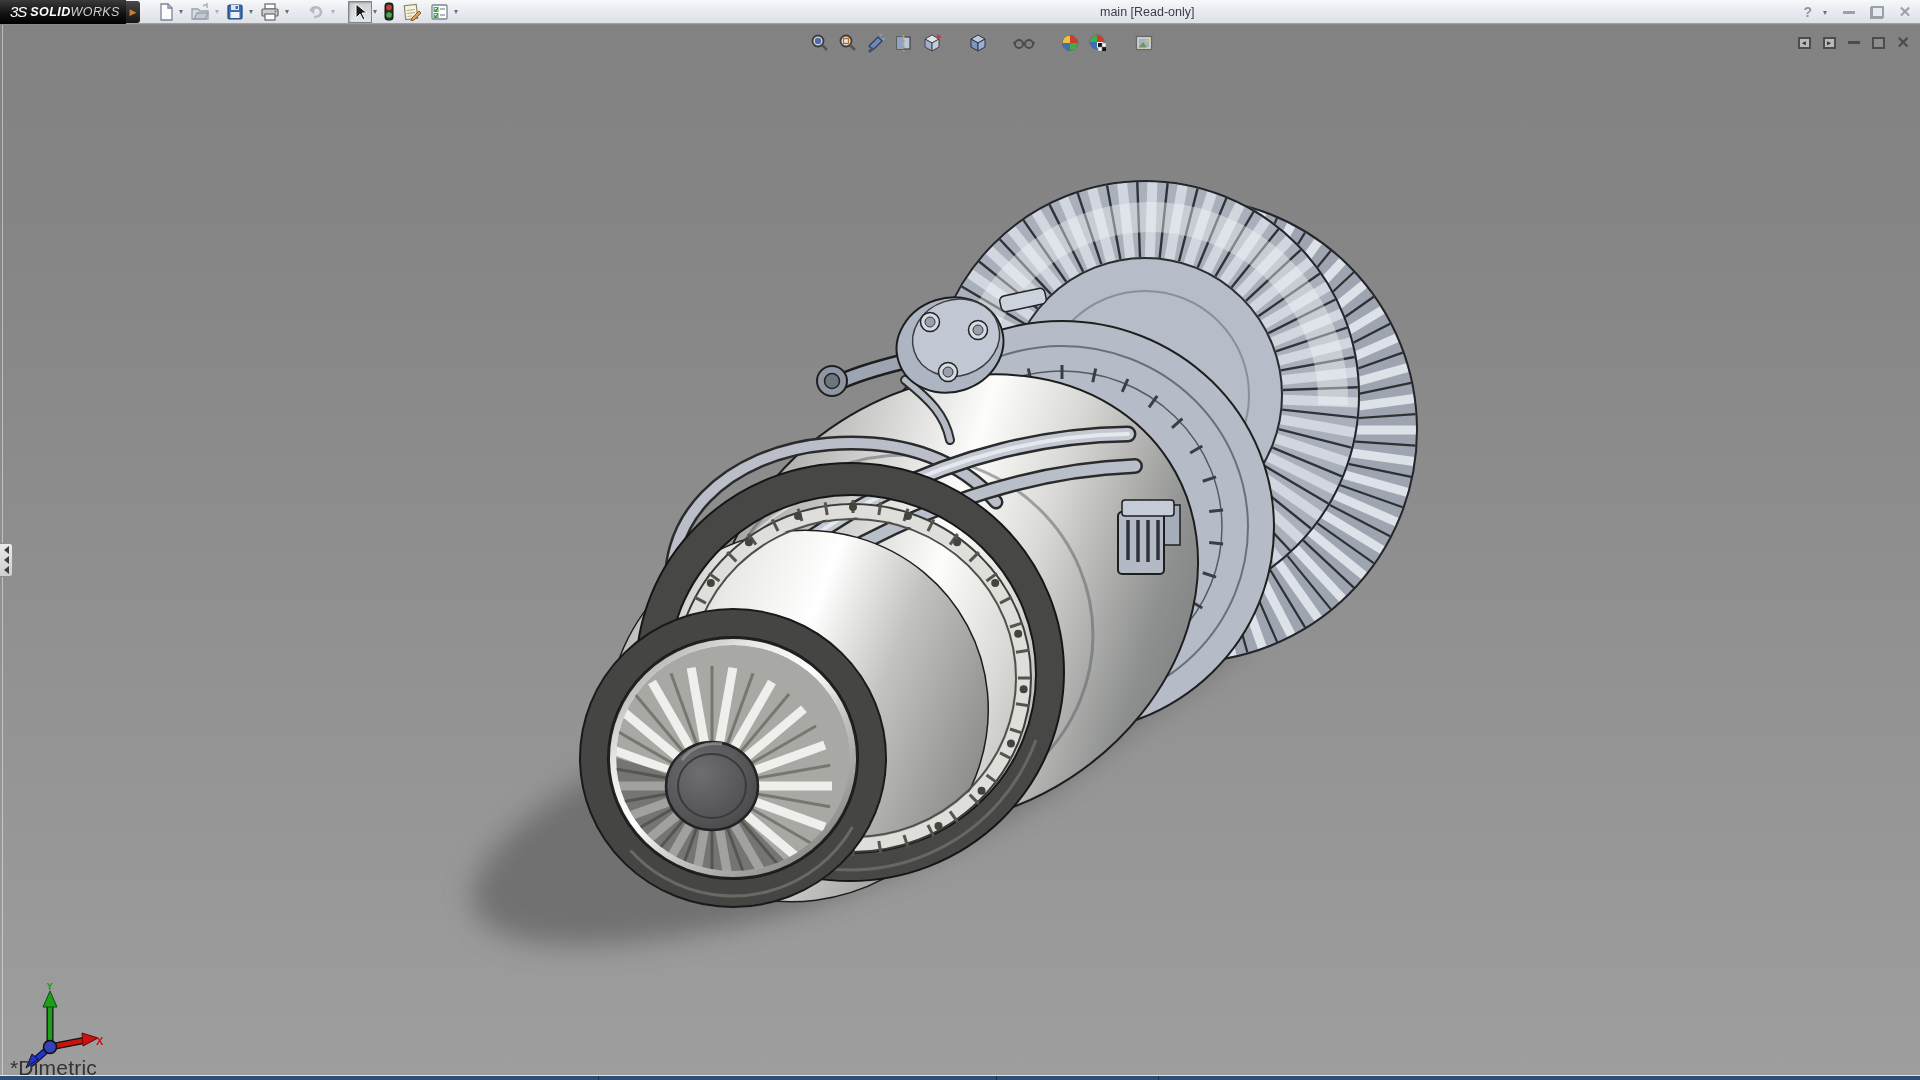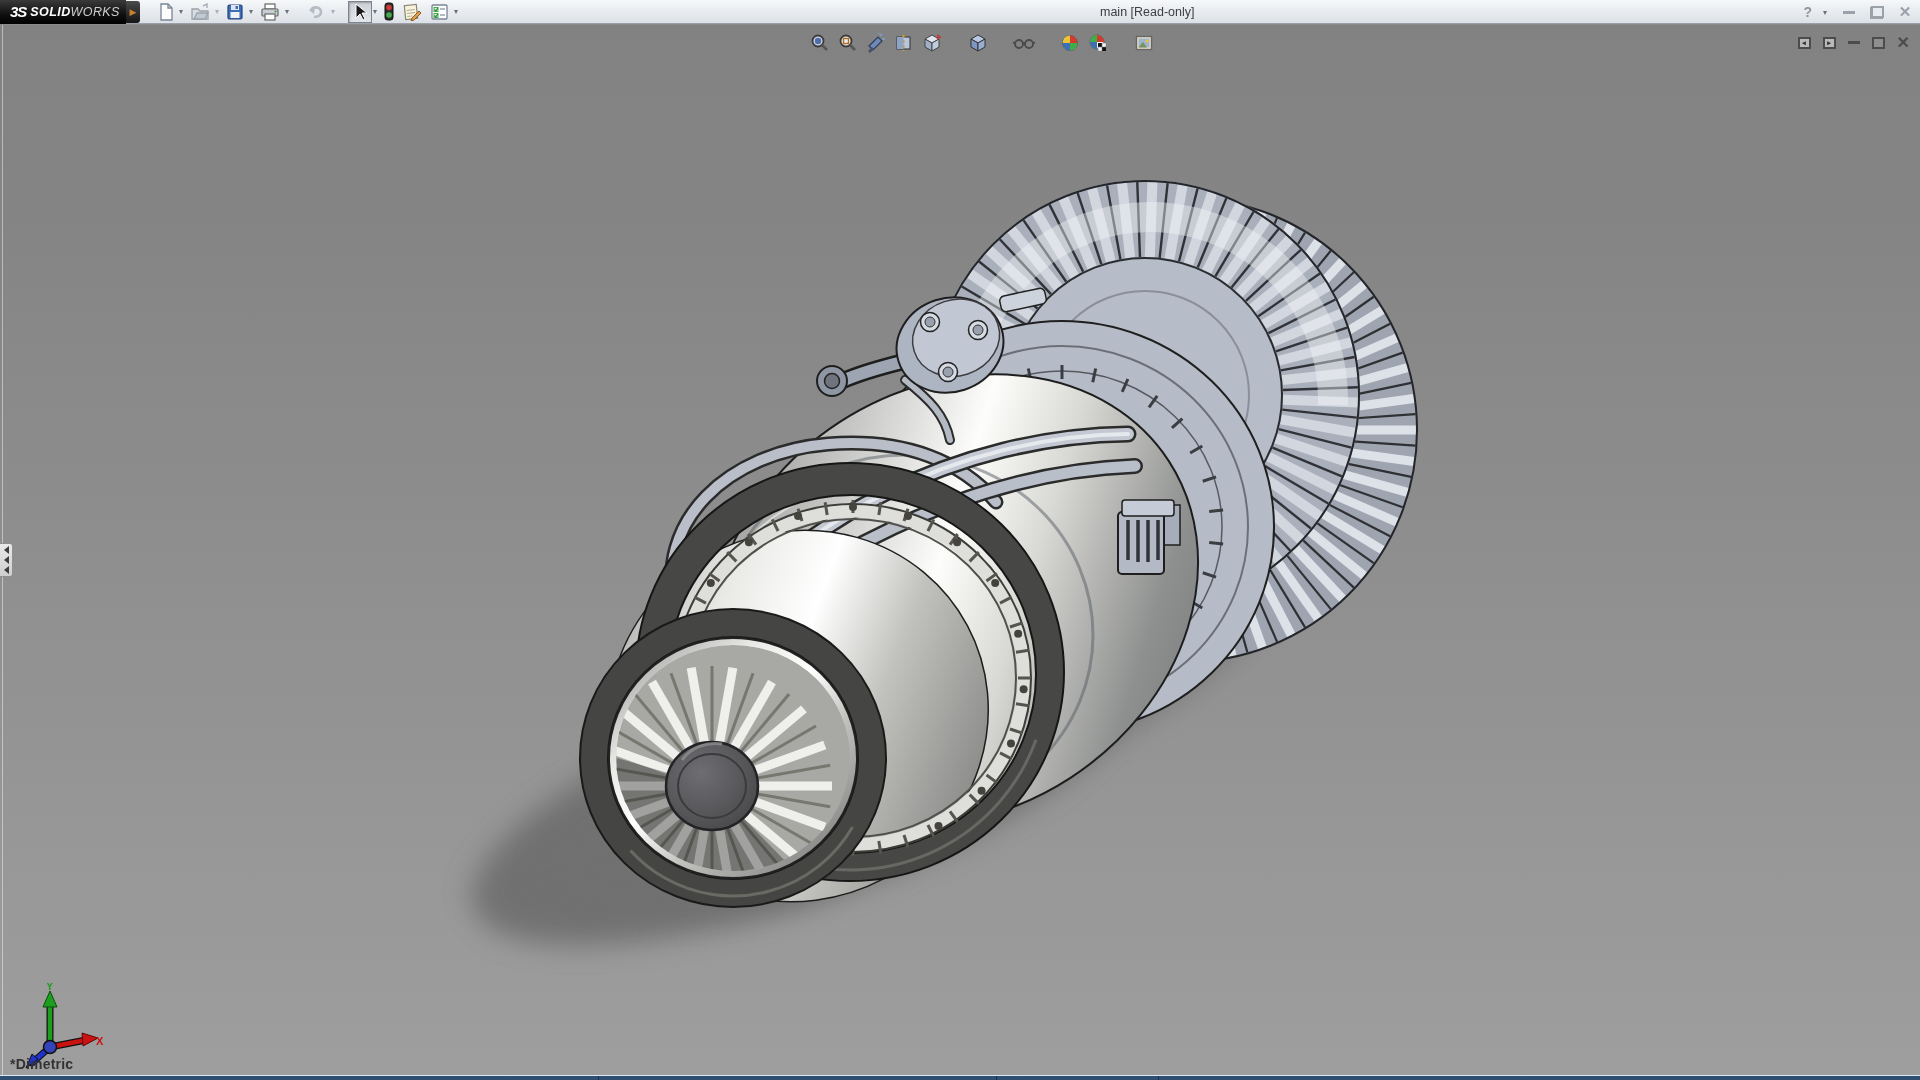--- a/index.html
+++ b/index.html
@@ -4,21 +4,21 @@
 <style>
   * { margin:0; padding:0; box-sizing:border-box; }
   html,body { width:1920px; height:1080px; overflow:hidden; font-family:"Liberation Sans",sans-serif; background:#8a8a8a; }
 
   
   .titlebar { position:absolute; top:0; left:0; width:1920px; height:24px;
     background:linear-gradient(#f6f8fa,#e7eaee 55%,#dde1e7); border-bottom:1px solid #9aa0a8;
     display:flex; align-items:center; z-index:50; }
   .logo { width:126px; height:24px; background:linear-gradient(#3a3a3a,#101010 60%,#000);
     color:#fff; display:flex; align-items:center; padding-left:10px; gap:4px; }
-  .logo .mark { font-style:italic; font-weight:bold; font-size:15px; letter-spacing:-1px; }
+  .logo .mark { font-style:italic; font-weight:normal; font-size:15px; letter-spacing:-1px; }
   .logo .nm { font-size:12.5px; font-style:italic; letter-spacing:.4px; }
   .logo .nm b { font-weight:bold; }
   .logo .nm span.lt { font-weight:normal; color:#cfcfcf;margin-top:8px; }
   .flyout-tab { width:14px; height:22px; background:linear-gradient(#4a4a4a,#151515); border-radius:0 3px 3px 0;
     display:flex; align-items:center; justify-content:center; color:#c9812f; font-size:9px; margin-right:14px; cursor:pointer; }
   .tb-group { display:flex; align-items:center; height:24px; }
   .tb-btn { height:22px; padding:0 3px; display:flex; align-items:center; justify-content:center; border:1px solid transparent; cursor:pointer; }
   .tb-btn.pressed { background:linear-gradient(#cdd1d6,#e3e6ea); border:1px solid #7d848e; box-shadow:inset 1px 1px 2px rgba(0,0,0,.25); }
   .dd { font-size:8px; color:#6a7078; padding:0 3px 0 1px; cursor:pointer; }
   .dd.dim { color:#aab0b8; }
@@ -55,21 +55,21 @@
   .dc .x { color:#4c4c4c; font-weight:bold; font-size:16px; }
 
   
   .tree-tab { position:absolute; left:0; top:518px; width:13px; height:34px; background:linear-gradient(#e9e9e9,#cfcfcf);
     border:1px solid #8f8f8f; border-left:none; border-radius:0 3px 3px 0; display:flex; flex-direction:column;
     align-items:center; justify-content:center; gap:2px; cursor:pointer; }
   .tree-tab i { width:0; height:0; border-top:4px solid transparent; border-bottom:4px solid transparent; border-right:5px solid #3f3f3f; }
 
   
   .triad { position:absolute; left:8px; top:958px; }
-  .orient-label { position:absolute; left:10px; top:1031px; font-size:14px; font-weight:700; color:#333; letter-spacing:.2px; }
+  .orient-label { position:absolute; left:10px; top:1031px; font-size:21px; font-weight:400; color:#333; letter-spacing:.2px; }
 
   
   .bottom-strip { position:absolute; left:0; bottom:0; width:1920px; height:5px; background:#2e4f72; border-top:1px solid #dfe7ef; z-index:60; }
   .bottom-strip i { position:absolute; top:0; width:1px; height:5px; background:#16314e; }
 
   svg text { font-family:"Liberation Sans",sans-serif; }
 </style>
 </head>
 <body>
 

